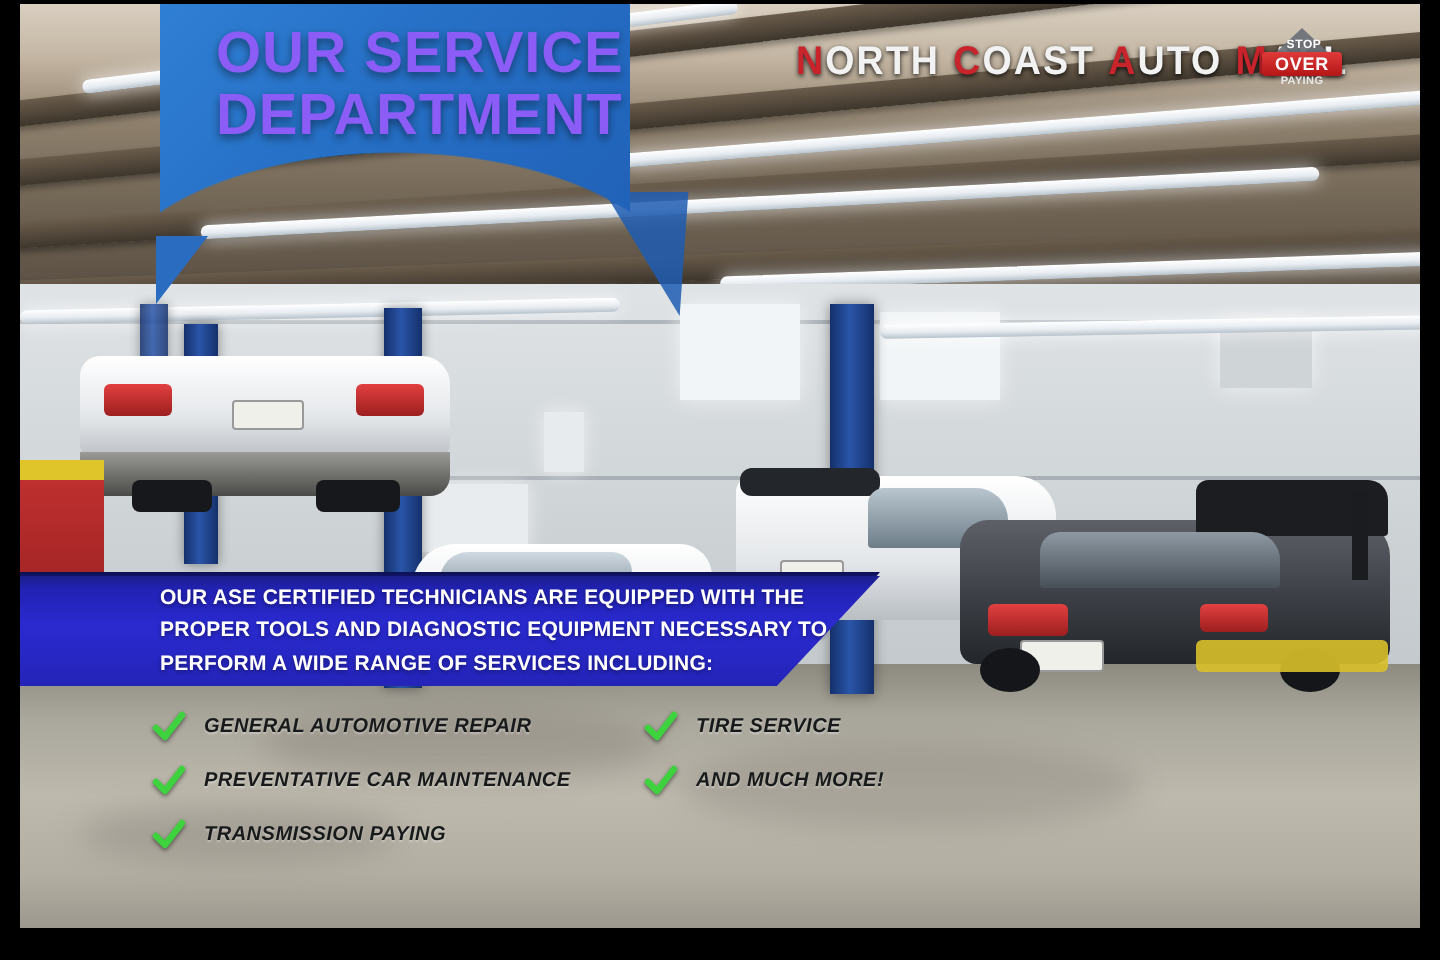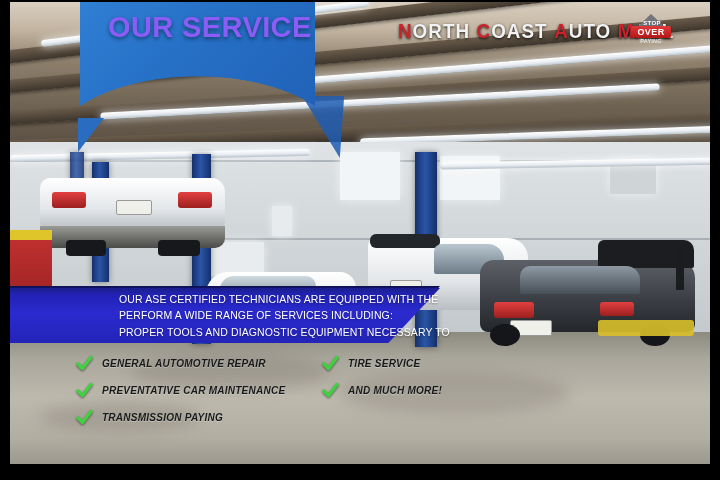--- a/index.html
+++ b/index.html
@@ -88,22 +88,22 @@
      color:#e8e8e8;font-size:5.5px;font-weight:700;letter-spacing:.2px;}
 
   
   .band{position:absolute;left:10px;top:288px;width:430px;height:55px;
      background:linear-gradient(180deg,#1a1f8a 0%,#2222b4 12%,#2a2ad0 45%,#2424b8 100%);
      clip-path:polygon(0 0,100% 0,88% 100%,0 100%);}
   .bandcap{position:absolute;left:10px;top:286px;width:430px;height:5px;
      background:linear-gradient(180deg,#0d1050,#161a86);
      clip-path:polygon(0 0,100% 0,99% 100%,0 100%);}
   .bandtext{position:absolute;left:80px;top:291px;width:330px;color:#fff;
-     font-size:10.5px;font-weight:400;line-height:1.55;letter-spacing:.12px;
-     text-shadow:0 1px 2px rgba(0,0,0,.4);margin-left:39px;}
+     font-size:10.5px;font-weight:700;line-height:1.55;letter-spacing:.12px;
+     text-shadow:0 1px 2px rgba(0,0,0,.4);}
   .bandtext div{white-space:nowrap;}
 
   
   .list{position:absolute;left:76px;top:350px;width:600px;}
   .col{position:absolute;top:0;}
   .col.left{left:0;}
   .col.right{left:246px;}
   .item{display:flex;align-items:center;height:27px;}
   .check{width:17px;height:17px;margin-right:9px;flex:0 0 auto;}
   .check svg{display:block;filter:drop-shadow(0 1px 1px rgba(0,0,0,.5));}
@@ -196,20 +196,21 @@
     <div style="position:absolute;left:0px;top:228px;width:42px;height:10px;background:#e0c52a;"></div>
     <div style="position:absolute;left:340px;top:300px;width:44px;height:14px;background:#d9b42a;border-radius:2px;"></div>
     <div style="position:absolute;left:588px;top:318px;width:96px;height:16px;background:#d9c02a;border-radius:3px;opacity:.9;"></div>
   </div>
 
   <div class="bannerwing"></div>
   <div class="banner"></div>
   <div class="bannertail"></div>
   <div class="title">
     <div>OUR SERVICE</div>
+    <div>DEPARTMENT</div>
   </div>
 
   <div class="logo">
     <span class="r">N</span>
       <span class="w">ORTH</span>
       <span class="sp"></span>
       <span class="r">C</span>
       <span class="w">OAST</span>
       <span class="sp"></span>
       <span class="r">A</span>
@@ -223,22 +224,22 @@
     <div class="tri"></div>
     <div class="stop">STOP</div>
     <div class="over">OVER</div>
     <div class="pay">PAYING</div>
   </div>
 
   <div class="bandcap"></div>
   <div class="band"></div>
   <div class="bandtext">
     <div>OUR ASE CERTIFIED TECHNICIANS ARE EQUIPPED WITH THE</div>
+    <div>PROPER TOOLS AND DIAGNOSTIC EQUIPMENT NECESSARY TO</div>
     <div>PERFORM A WIDE RANGE OF SERVICES INCLUDING:</div>
-    <div>PROPER TOOLS AND DIAGNOSTIC EQUIPMENT NECESSARY TO</div>
   </div>
 
   <div class="list">
     <div class="col left">
       <div class="item">
         <span class="check">
             <svg width="17" height="17" viewBox="0 0 17 17">
               <path d="M2 9 L6.5 13.5 L15 2.5" stroke="#3fd23f" stroke-width="3.2" fill="none" stroke-linecap="round" stroke-linejoin="round"></path>
             </svg>
           </span>

